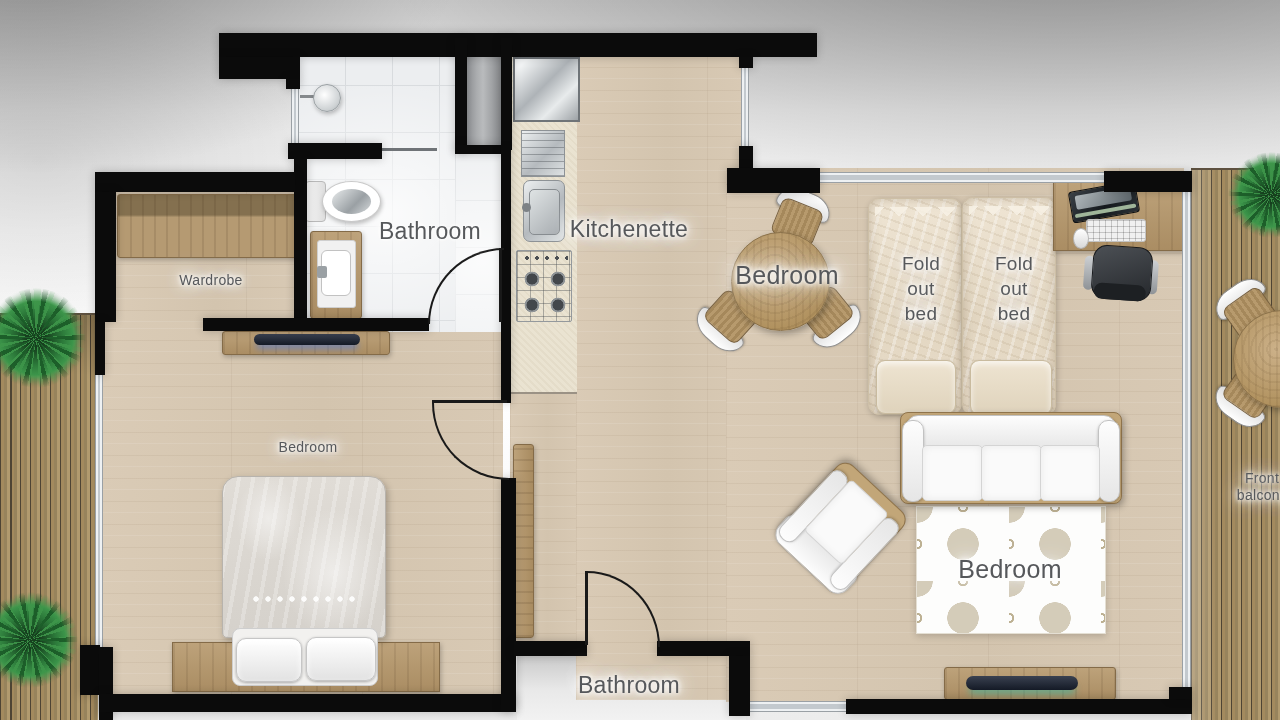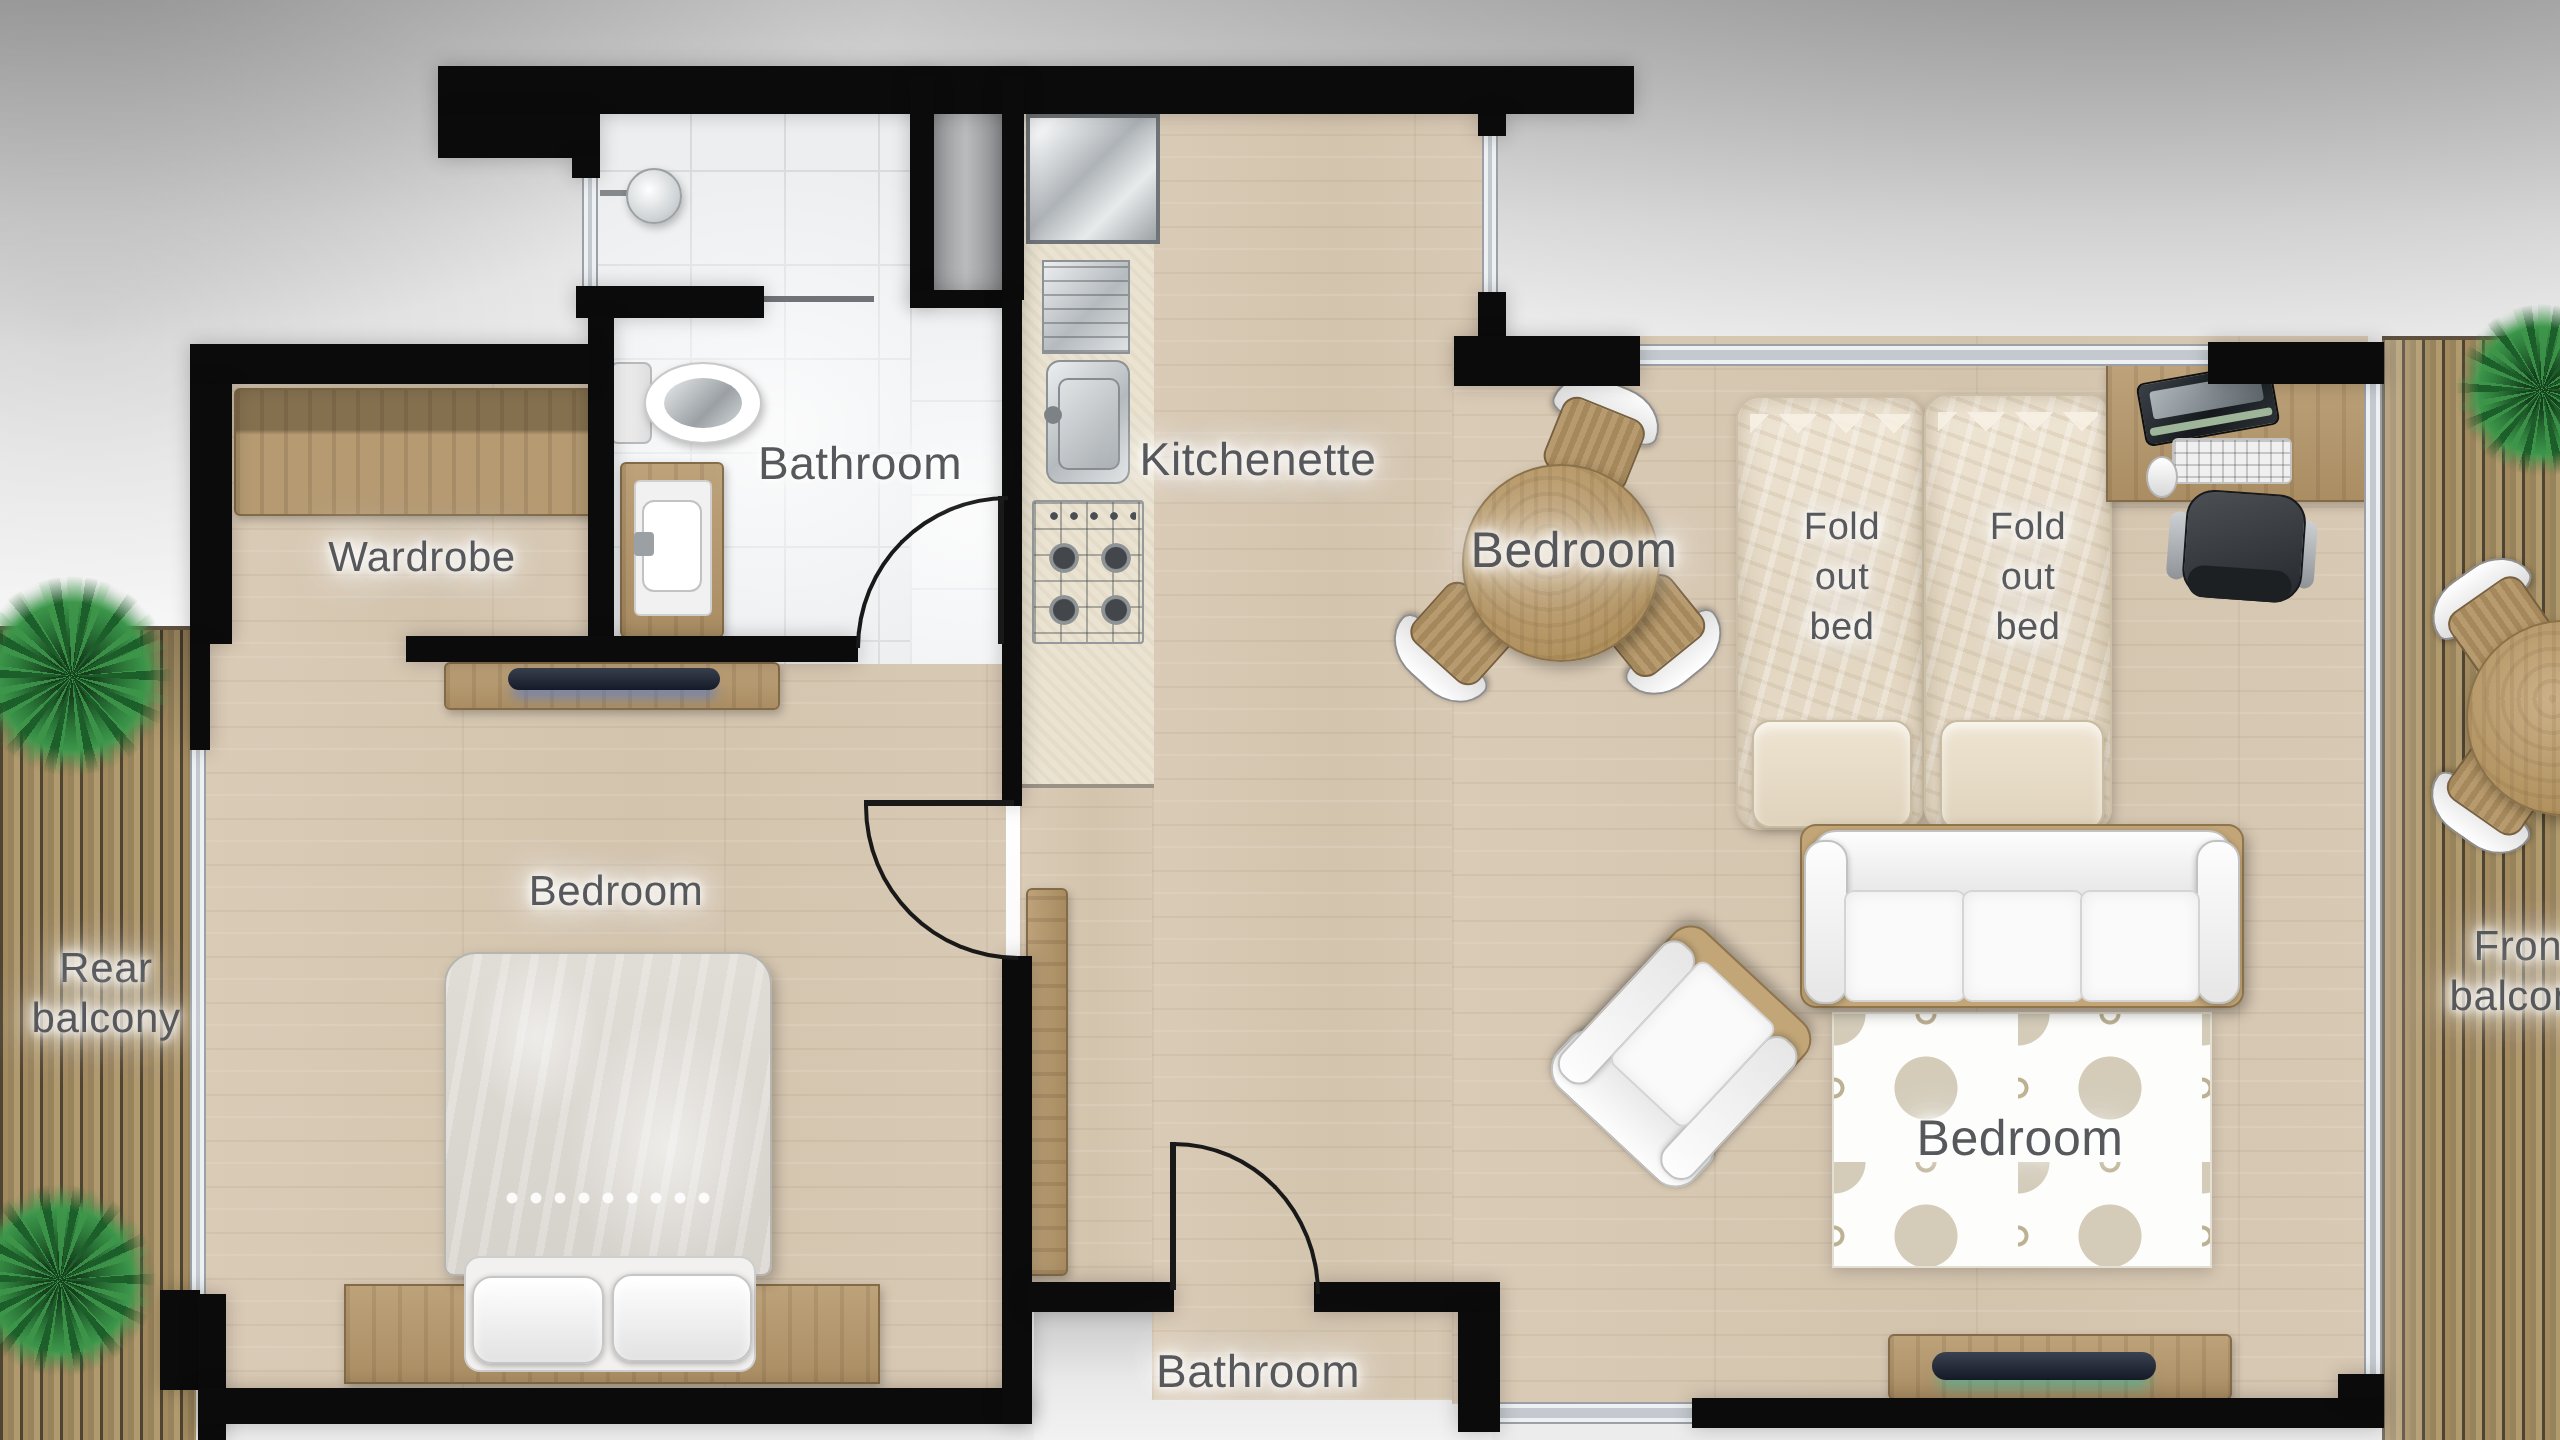--- a/index.html
+++ b/index.html
@@ -52,21 +52,21 @@
   .arc{border:0 solid #191919;}
   .leaf{background:#191919;}
   
   .lbl{
     position:absolute;transform:translate(-50%,-50%);
     color:var(--label-text,#56585b);font-size:23px;font-weight:500;letter-spacing:.3px;
     text-align:center;line-height:1.18;white-space:nowrap;
     text-shadow:0 0 4px #fff,0 0 7px #fff,0 0 12px #fff,0 0 18px #fff,0 0 26px #fff,0 0 34px #fff;
   }
   .lbl.small{font-size:19px;line-height:1.32;}
-  .lbl.mid{font-size:21px;}
+  .lbl.mid{font-size:14px;}
   
   .fwood{
     background-image:repeating-linear-gradient(90deg, rgba(60,40,20,.10) 0 2px, transparent 2px 13px),linear-gradient(180deg,#bda27a,#aa8d63);
     border:1px solid #846b48;border-radius:3px;box-shadow:1px 2px 5px rgba(0,0,0,.25);
   }
   .white{background:linear-gradient(180deg,#fdfdfd,#e6e6e6);border:1px solid #c2c2c2;border-radius:8px;box-shadow:0 1px 3px rgba(0,0,0,.25);}
   
   .duvet{
     background-image:
       radial-gradient(70px 90px at 68% 60%, rgba(255,255,255,.55), transparent 72%),
@@ -312,24 +312,20 @@
   <div class="abs arc" style="left:587px;top:571px;width:71px;height:74px;border-top-width:2px;border-right-width:2px;border-top-right-radius:100%;"></div>
   <div class="abs leaf" style="left:585px;top:571px;width:3px;height:74px;"></div>
 
   <div class="lbl mid" style="left:211px;top:280px;">Wardrobe</div>
   <div class="lbl" style="left:430px;top:232px;">Bathroom</div>
   <div class="lbl" style="left:629px;top:230px;">Kitchenette</div>
   <div class="lbl" style="left:787px;top:276px;font-size:25px;">Bedroom</div>
   <div class="lbl mid" style="left:308px;top:447px;">Bedroom</div>
   <div class="lbl" style="left:1010px;top:570px;font-size:25px;">Bedroom</div>
   <div class="lbl" style="left:629px;top:686px;">Bathroom</div>
-  <div class="lbl mid" style="left:53px;top:498px;">
-    <span style="display:block">Rear</span>
-    <span style="display:block">balcony</span>
-  </div>
   <div class="lbl mid" style="left:1262px;top:487px;">
     <span style="display:block">Front</span>
     <span style="display:block">balcony</span>
   </div>
   <div class="lbl small" style="left:921px;top:289px;">
     <span style="display:block">Fold</span>
     <span style="display:block">out</span>
     <span style="display:block">bed</span>
   </div>
   <div class="lbl small" style="left:1014px;top:289px;">

